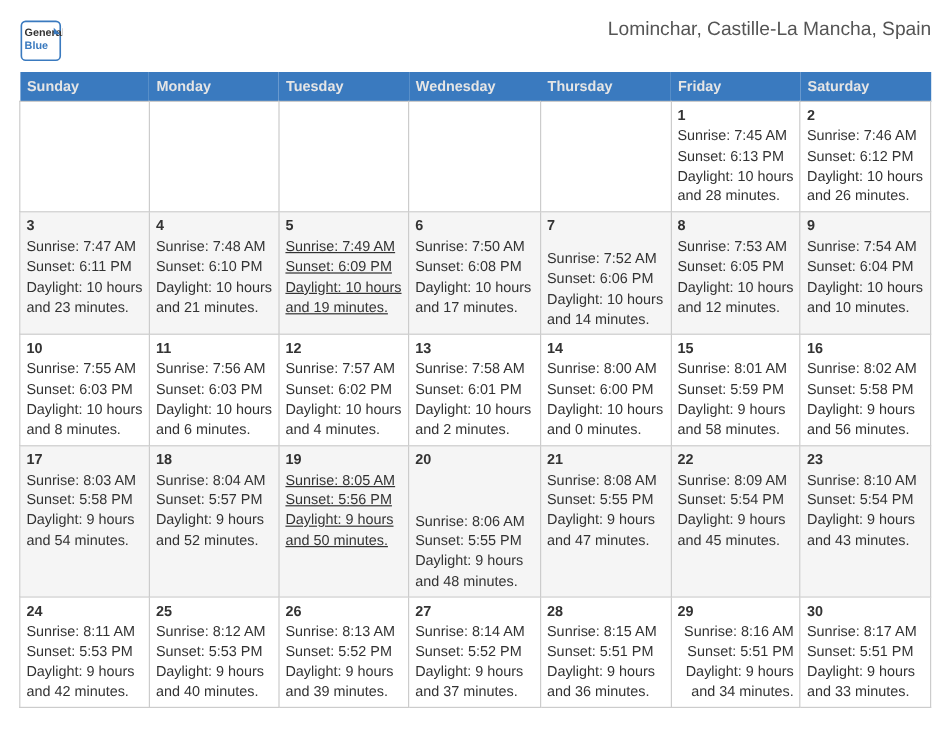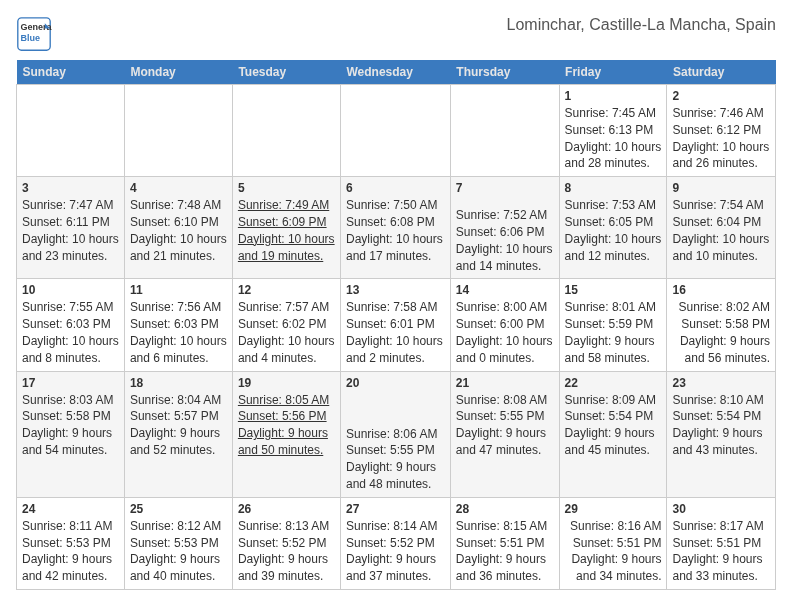--- a/index.html
+++ b/index.html
@@ -201,21 +201,21 @@
 Daylight: 10 hours and 0 minutes.</div>
         </td>
         <td>
           <div class="day-number">15</div>
           <div class="day-info" style="white-space: pre-line;">Sunrise: 8:01 AM
 Sunset: 5:59 PM
 Daylight: 9 hours and 58 minutes.</div>
         </td>
         <td>
           <div class="day-number">16</div>
-          <div class="day-info" style="white-space: pre-line; text-align: right;">Sunrise: 8:02 AM
+          <div class="day-info" style="white-space: pre-line;">Sunrise: 8:02 AM
 Sunset: 5:58 PM
 Daylight: 9 hours and 56 minutes.</div>
         </td>
       </tr>
       <tr>
         <td>
           <div class="day-number">17</div>
           <div class="day-info" style="white-space: pre-line;">Sunrise: 8:03 AM
 Sunset: 5:58 PM
 Daylight: 9 hours and 54 minutes.</div>

